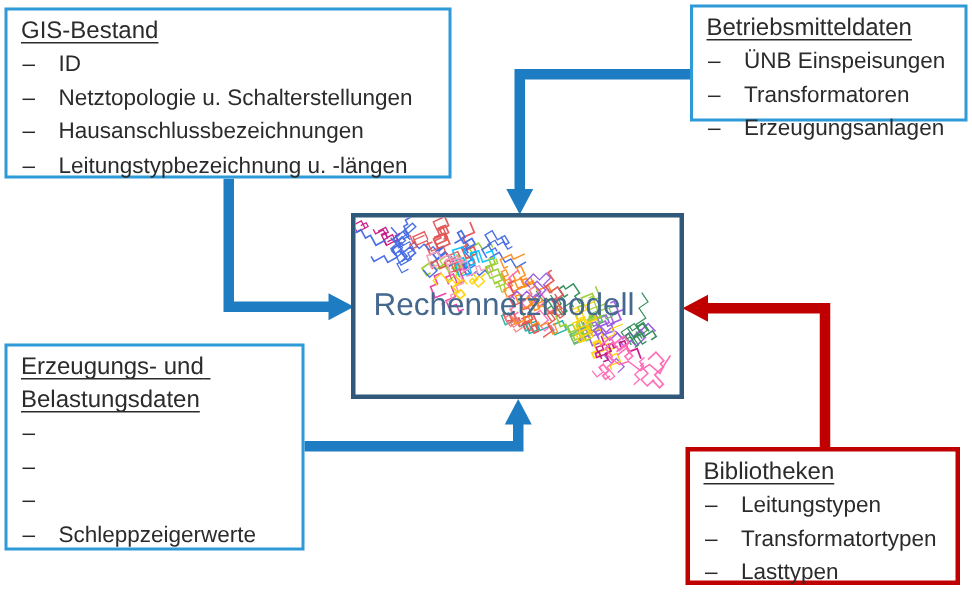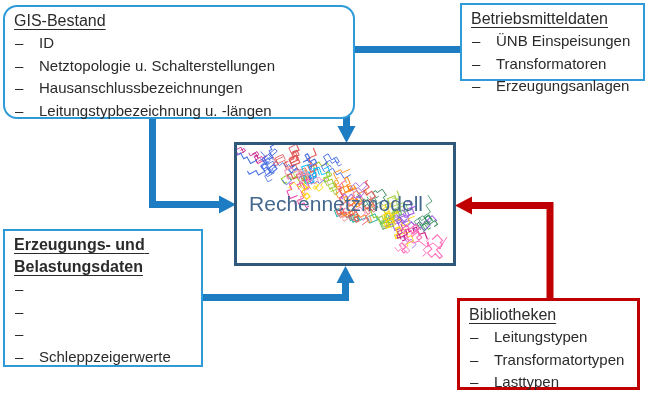--- a/index.html
+++ b/index.html
@@ -9,26 +9,26 @@
     overflow:hidden;
   }
   .box{
     position:absolute;background:#ffffff;border:2px solid var(--blue-border,#2e9ad8);
     box-sizing:border-box;z-index:2;
   }
   .box .title{
     display:inline-block;margin:3px 0 0 9px;font-size:16px;line-height:22px;
     text-decoration:underline;text-underline-offset:3px;white-space:pre-wrap;
   }
-  #box-erzeugung .title{max-width:170px;font-weight:bold;}
+  #box-erzeugung .title{max-width:170px;}
   .items{margin-top:0;}
   .item{display:flex;font-size:15px;line-height:22.5px;}
   .item .dash{width:24px;padding-left:10px;flex:0 0 auto;}
   .item .txt{white-space:nowrap;}
-  #box-gis{left:3px;top:5px;width:352px;height:114px;border-radius:14px;}
+  #box-gis{left:3px;top:5px;width:298px;height:114px;}
   #box-betrieb{left:460px;top:3px;width:185px;height:78px;}
   #box-erzeugung{left:3px;top:229px;width:200px;height:138px;}
   #box-biblio{left:457px;top:298px;width:183px;height:92px;border:3px solid var(--red,#c00000);}
   #box-center{
     left:234px;top:142px;width:222px;height:124px;
     border:3px solid var(--slate,#2f587a);z-index:2;
   }
   #net-map{position:absolute;left:0;top:0;width:216px;height:118px;}
   .center-label{
     position:absolute;inset:0;display:flex;align-items:center;justify-content:center;

